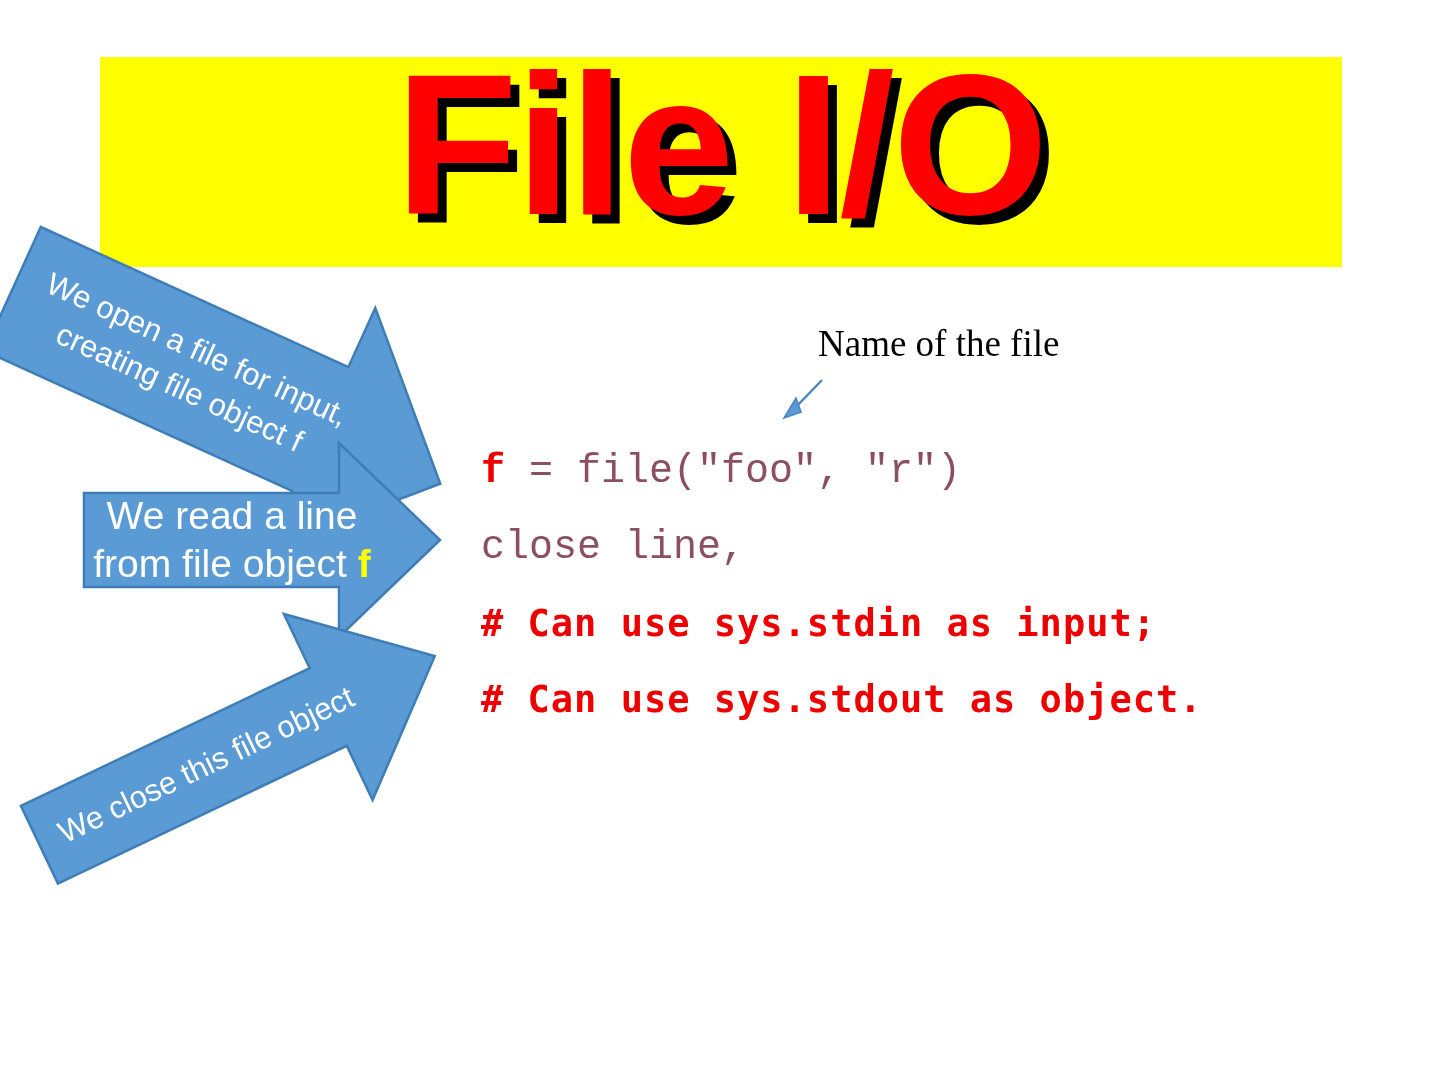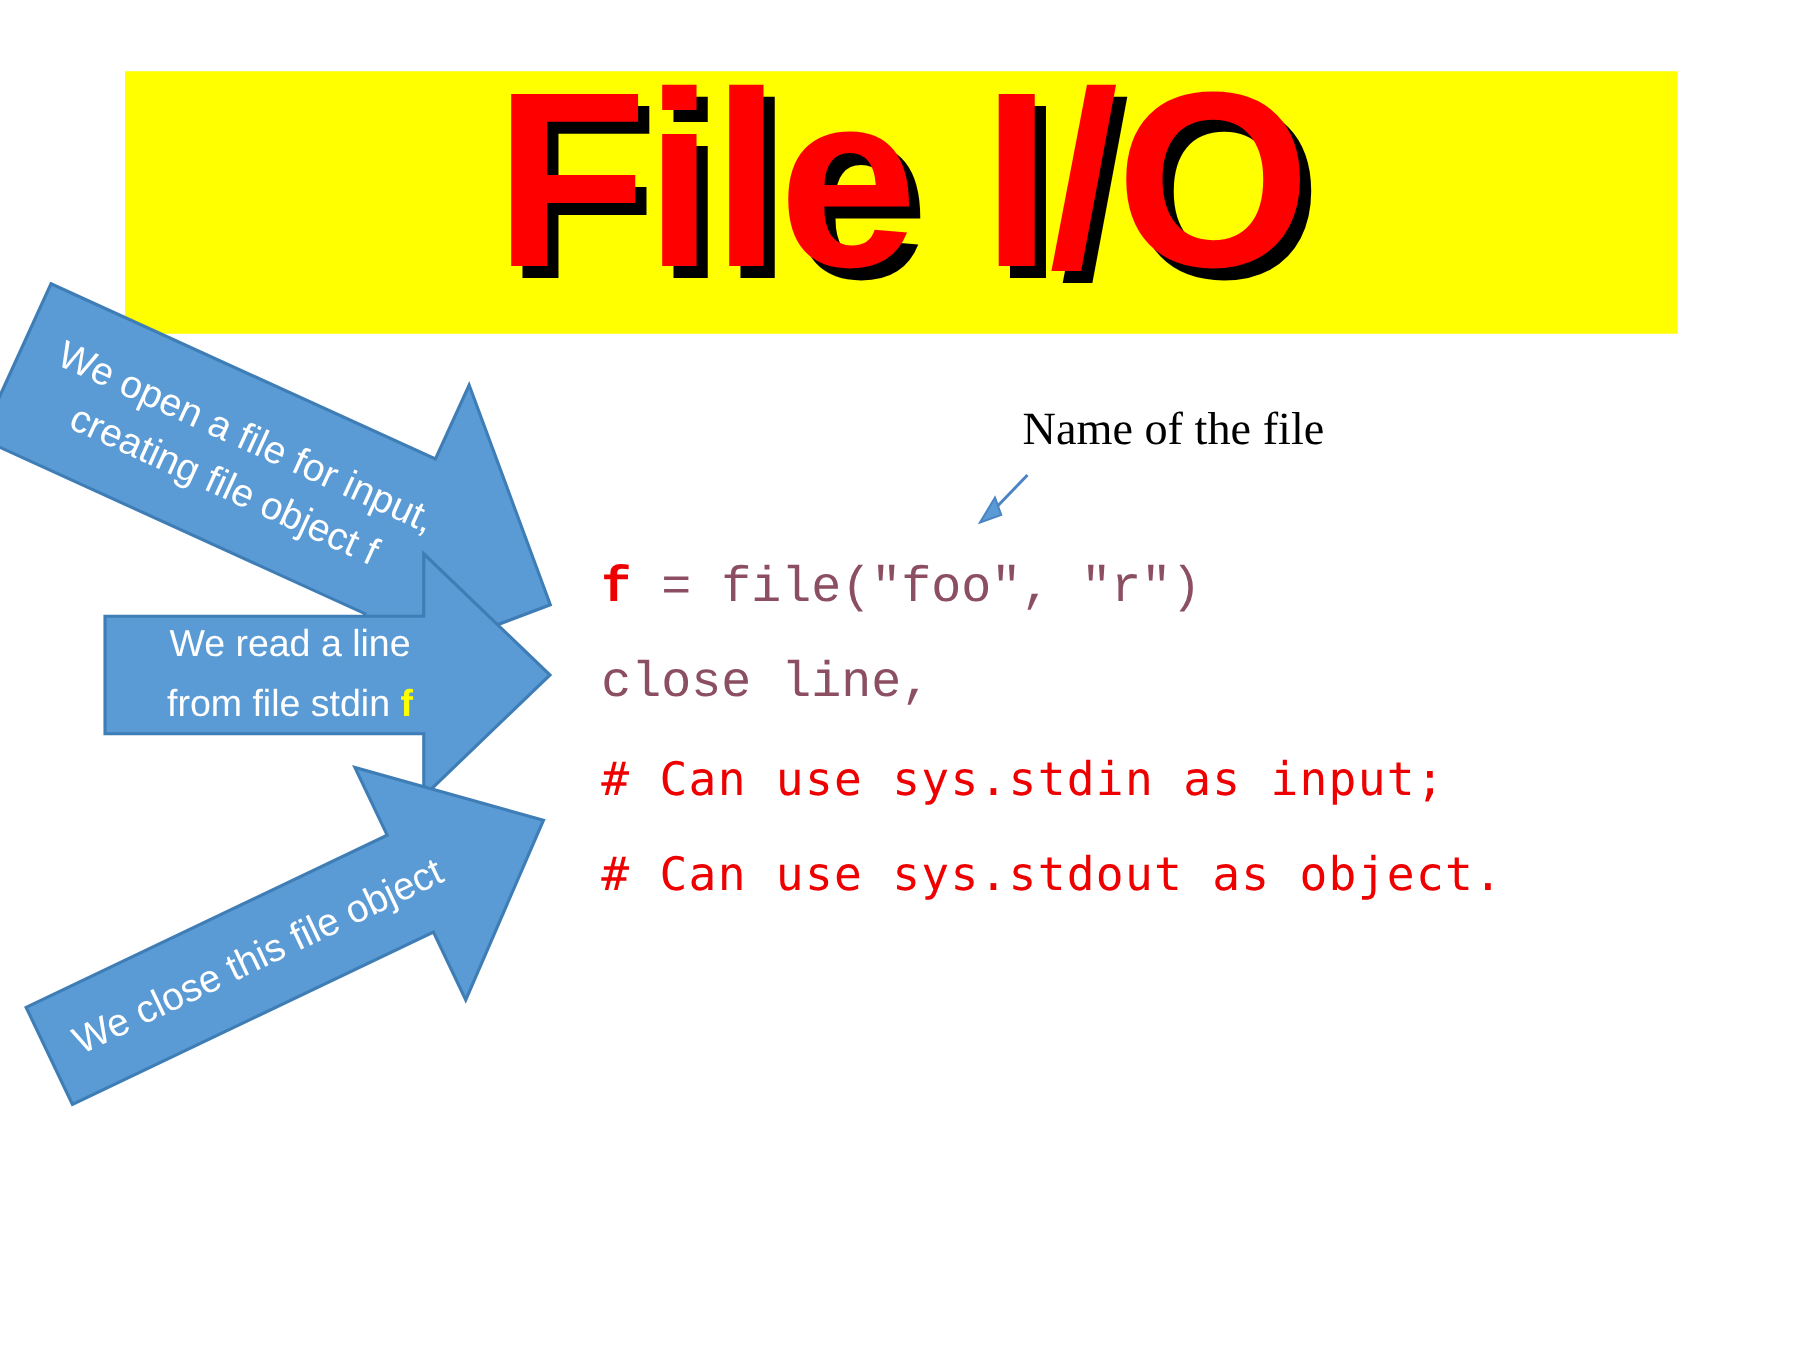--- a/index.html
+++ b/index.html
@@ -57,21 +57,21 @@
     color: #8C4F62;
     white-space: pre;
     letter-spacing: 0px;
   }
   .code-line .var-f {
     color: #EE0000;
     font-weight: bold;
   }
   .code-line.comment {
     color: #EE0000;
-    font-weight: normal;
+    font-weight: bold;
     font-family: "DejaVu Sans Mono", "Liberation Mono", monospace;
     font-size: 37px;
     letter-spacing: 1px;
   }
 
   
   #filename-label {
     position: absolute;
     left: 818px;
     top: 322px;
@@ -141,21 +141,21 @@
     left: 84px;
     top: 441px;
     width: 358px;
     height: 198px;
   }
   #arrow-read-label {
     left: 84px;
     top: 441px;
     width: 358px;
     height: 198px;
-    font-size: 30px;
+    font-size: 39px;
     line-height: 48px;
     display: flex;
     flex-direction: column;
     justify-content: center;
     align-items: center;
     padding-right: 62px;
     box-sizing: border-box;
   }
 
   
@@ -202,21 +202,21 @@
     <span>creating file object f</span>
   </div>
 
   <div class="block-arrow" id="arrow-read">
     <svg width="358" height="198" viewBox="0 0 358 198">
       <polygon points="0,52 255,52 255,2 356,99 255,196 255,146 0,146" fill="#5B9BD5" stroke="#3E7DB5" stroke-width="2.5"></polygon>
     </svg>
   </div>
   <div class="arrow-label" id="arrow-read-label">
     <span>We read a line</span>
-    <span><span>from file stdin </span><span class="hl-f">f</span></span>
+    <span><span>from file object </span><span class="hl-f">f</span></span>
   </div>
 
   <div class="block-arrow" id="arrow-close">
     <svg width="440" height="210" viewBox="0 0 440 210">
       <polygon points="0,62 320,62 320,2 438,105 320,208 320,148 0,148" fill="#5B9BD5" stroke="#3E7DB5" stroke-width="2.5"></polygon>
     </svg>
   </div>
   <div class="arrow-label" id="arrow-close-label">
     <span>We close this file object</span>
   </div>

